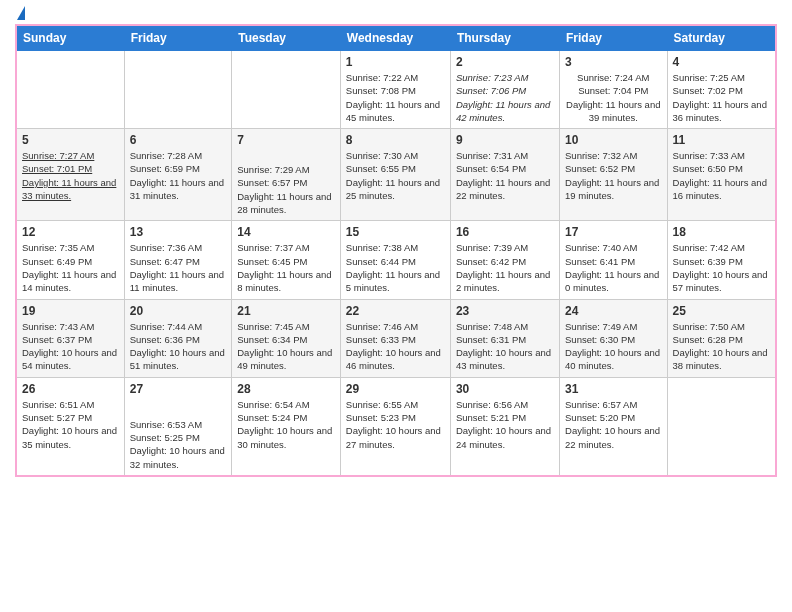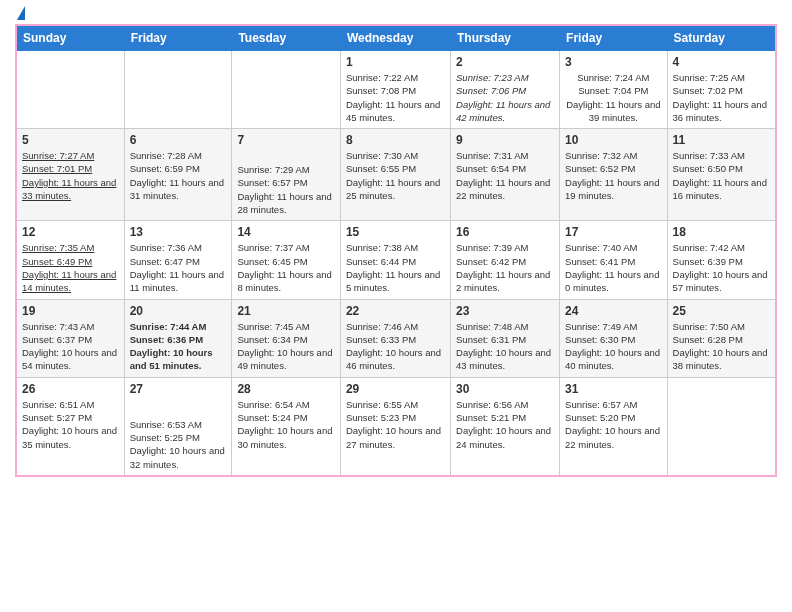--- a/index.html
+++ b/index.html
@@ -203,21 +203,21 @@
           <td>
             <span class="day-num">11</span>
             <div class="day-info" style="white-space: pre-line;">Sunrise: 7:33 AM
 Sunset: 6:50 PM
 Daylight: 11 hours and 16 minutes.</div>
           </td>
         </tr>
         <tr>
           <td>
             <span class="day-num">12</span>
-            <div class="day-info" style="white-space: pre-line; text-decoration: underline;">Sunrise: 7:35 AM
+            <div class="day-info" style="white-space: pre-line;">Sunrise: 7:35 AM
 Sunset: 6:49 PM
 Daylight: 11 hours and 14 minutes.</div>
           </td>
           <td>
             <span class="day-num">13</span>
             <div class="day-info" style="white-space: pre-line;">Sunrise: 7:36 AM
 Sunset: 6:47 PM
 Daylight: 11 hours and 11 minutes.</div>
           </td>
           <td>
@@ -253,21 +253,21 @@
         </tr>
         <tr>
           <td>
             <span class="day-num">19</span>
             <div class="day-info" style="white-space: pre-line;">Sunrise: 7:43 AM
 Sunset: 6:37 PM
 Daylight: 10 hours and 54 minutes.</div>
           </td>
           <td>
             <span class="day-num">20</span>
-            <div class="day-info" style="white-space: pre-line; font-weight: bold;">Sunrise: 7:44 AM
+            <div class="day-info" style="white-space: pre-line;">Sunrise: 7:44 AM
 Sunset: 6:36 PM
 Daylight: 10 hours and 51 minutes.</div>
           </td>
           <td>
             <span class="day-num">21</span>
             <div class="day-info" style="white-space: pre-line;">Sunrise: 7:45 AM
 Sunset: 6:34 PM
 Daylight: 10 hours and 49 minutes.</div>
           </td>
           <td>

